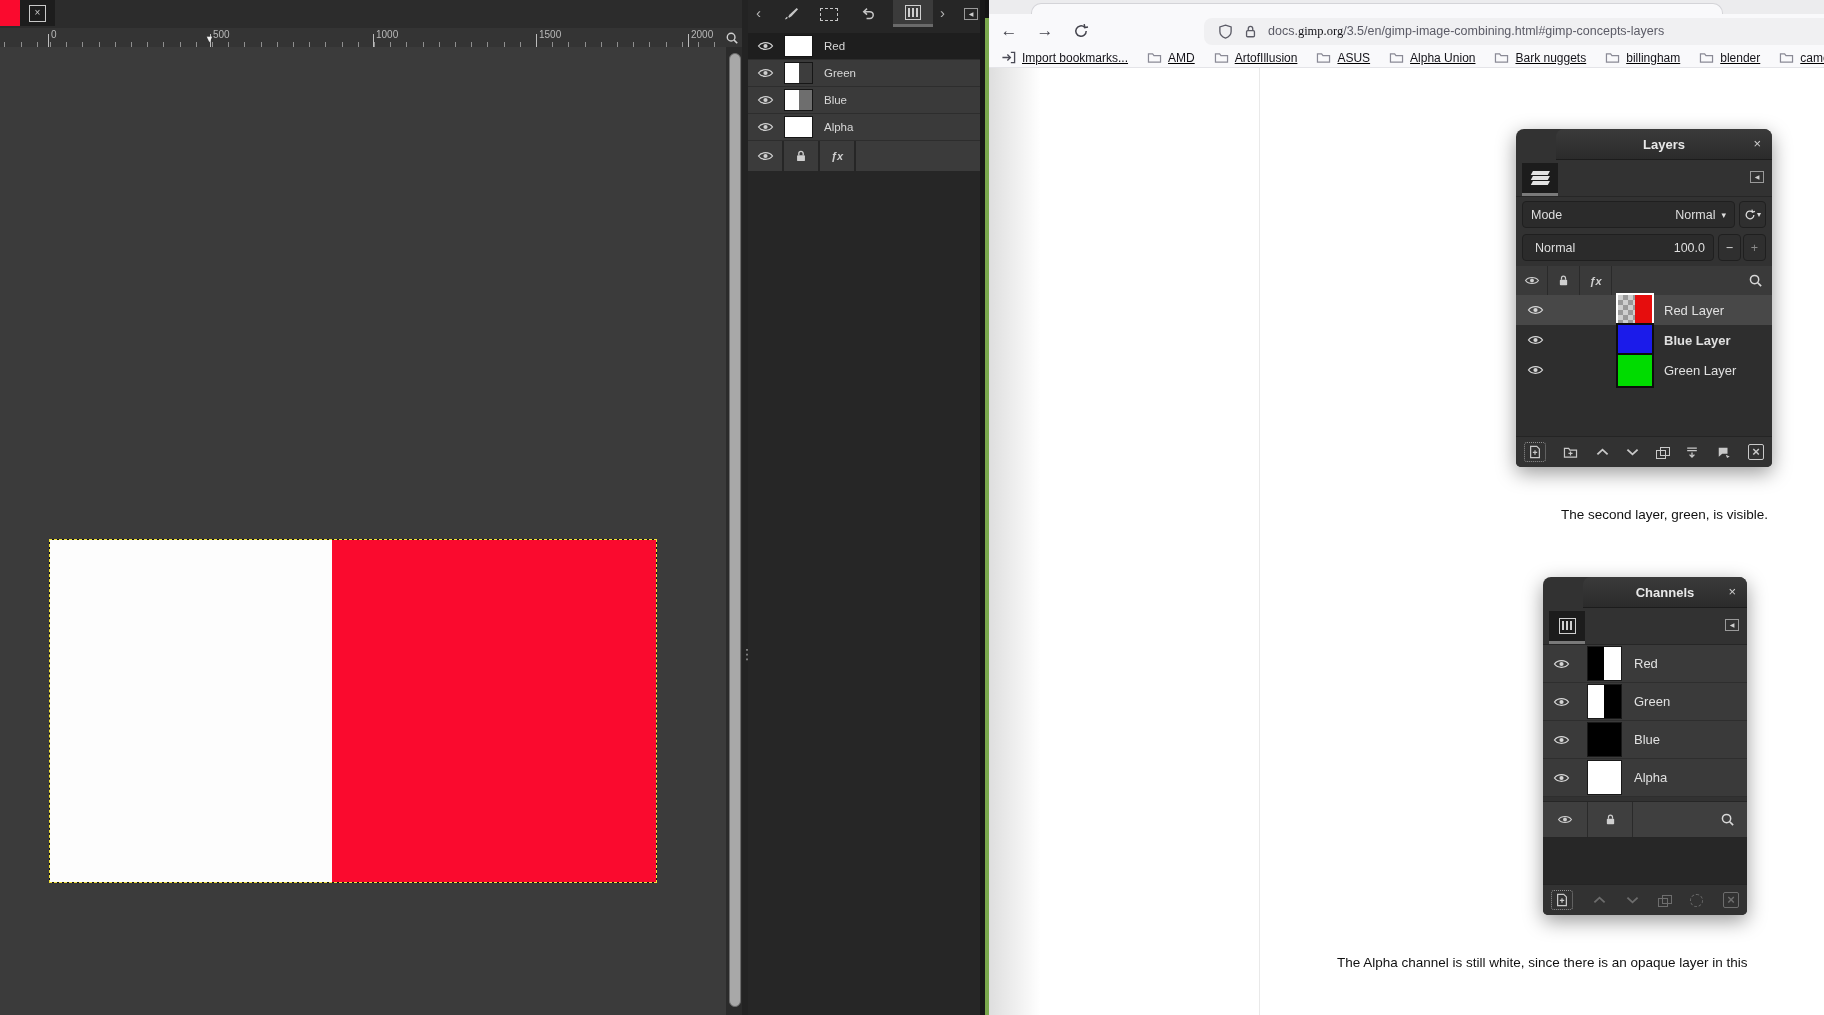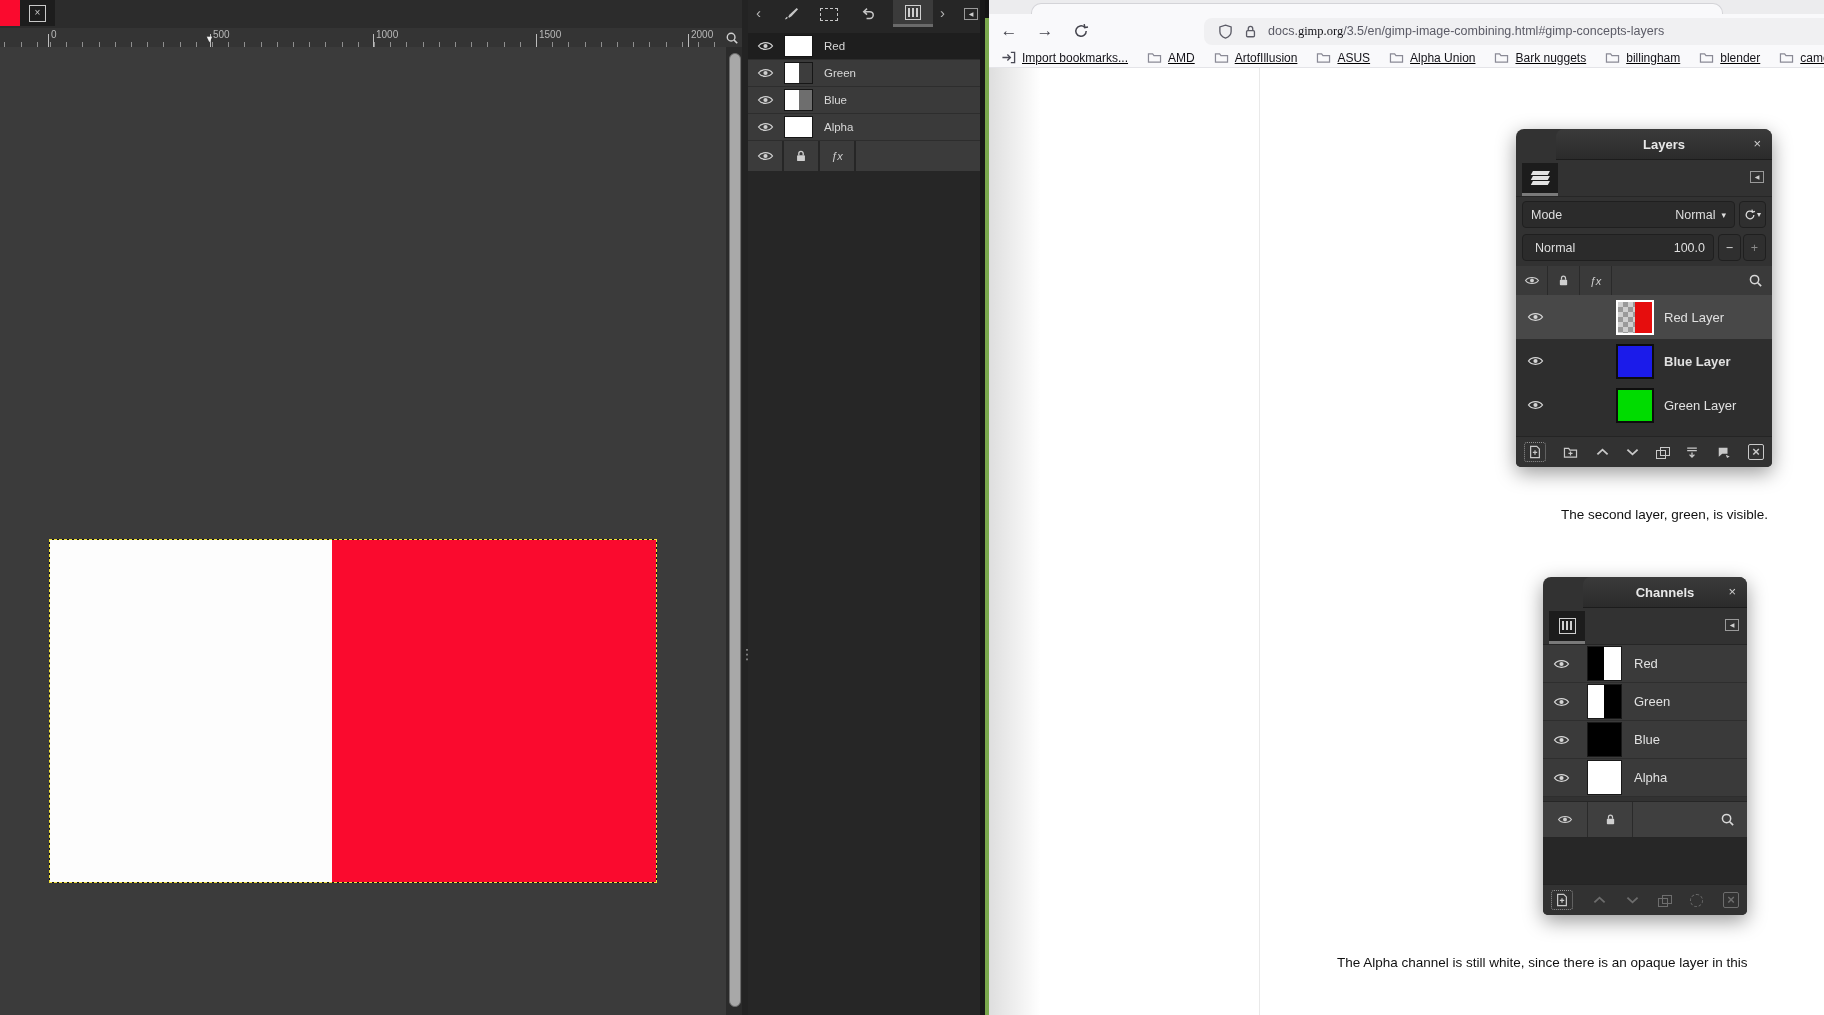--- a/index.html
+++ b/index.html
@@ -55,21 +55,21 @@
   .g-row .eye{margin-left:9px;color:#cfcfcf;}
   .g-thumb{margin-left:10px;width:27px;height:20px;border:1px solid #161616;}
   .g-row .lbl{margin-left:11px;}
   .t-white{background:#ffffff;}
   .t-green{background:linear-gradient(to right,#fff 50%,#3d3d3d 50%);}
   .t-blue{background:linear-gradient(to right,#fff 50%,#6e6e6e 50%);}
   .g-filterrow{left:0;top:141px;width:232px;height:30px;display:flex;background:#262626;}
   .g-ftile{width:34px;height:30px;background:#3b3b3b;border-right:2px solid #262626;
       display:flex;align-items:center;justify-content:center;color:#cfcfcf;}
   .g-ffill{flex:1;background:#3b3b3b;}
-  .fx{font-size:11px;font-weight:normal;color:#cfcfcf;font-style:italic;}
+  .fx{font-size:11px;font-weight:bold;color:#cfcfcf;font-style:italic;}
 
   .edge-dark{left:980px;top:0;width:5px;height:1015px;background:#181818;}
   .green-line{left:985px;top:18px;width:4px;height:997px;background:#7aa84d;}
   .green-top{left:985px;top:0;width:4px;height:18px;background:#141414;}
 
   
   #browser{left:989px;top:0;width:835px;height:1015px;background:#fff;}
   .b-tabstrip{left:0;top:0;width:835px;height:14px;background:#ececee;}
   .b-tab{left:42px;top:3px;width:690px;height:11px;background:#f9f9fb;
       border:1px solid #d4d4d8;border-bottom:none;border-radius:10px 10px 0 0;}
@@ -110,21 +110,21 @@
   .field .val{margin-left:auto;}
   .sqbtn{width:25px;height:25px;margin-left:4px;background:#2f2f2f;border:1px solid #1f1f1f;
       border-radius:4px;display:flex;align-items:center;justify-content:center;color:#dcdcdc;}
   .sqbtn.dim{color:#8b8b8b;}
   .hdrrow{display:flex;margin-top:3px;}
   .htile{width:31px;height:29px;background:#3a3a3a;border-right:1px solid #2a2a2a;
       display:flex;align-items:center;justify-content:center;color:#cfcfcf;}
   .hfill{flex:1;background:#3a3a3a;}
   .hsearch{width:34px;height:29px;background:#3a3a3a;display:flex;align-items:center;justify-content:center;}
   .lrows{background:#2e2e2e;flex:1;}
-  .lrow{height:44px;display:flex;align-items:center;font-size:13px;color:#e0e0e0;}
+  .lrow{height:30px;display:flex;align-items:center;font-size:13px;color:#e0e0e0;}
   .lrow.selected{background:#484848;}
   .lrow .eye{margin-left:11px;color:#d5d5d5;}
   .lthumb{margin-left:72px;width:34px;height:31px;border:2px solid #0d0d0d;display:flex;}
   .lthumb.active{border-color:#ffffff;}
   .lthumb .half{width:50%;height:100%;}
   .checker{background-image:
       linear-gradient(45deg,#9a9a9a 25%,transparent 25%,transparent 75%,#9a9a9a 75%),
       linear-gradient(45deg,#9a9a9a 25%,#cfcfcf 25%,#cfcfcf 75%,#9a9a9a 75%);
       background-size:10px 10px;background-position:0 0,5px 5px;}
   .lrow .lbl{margin-left:10px;}

